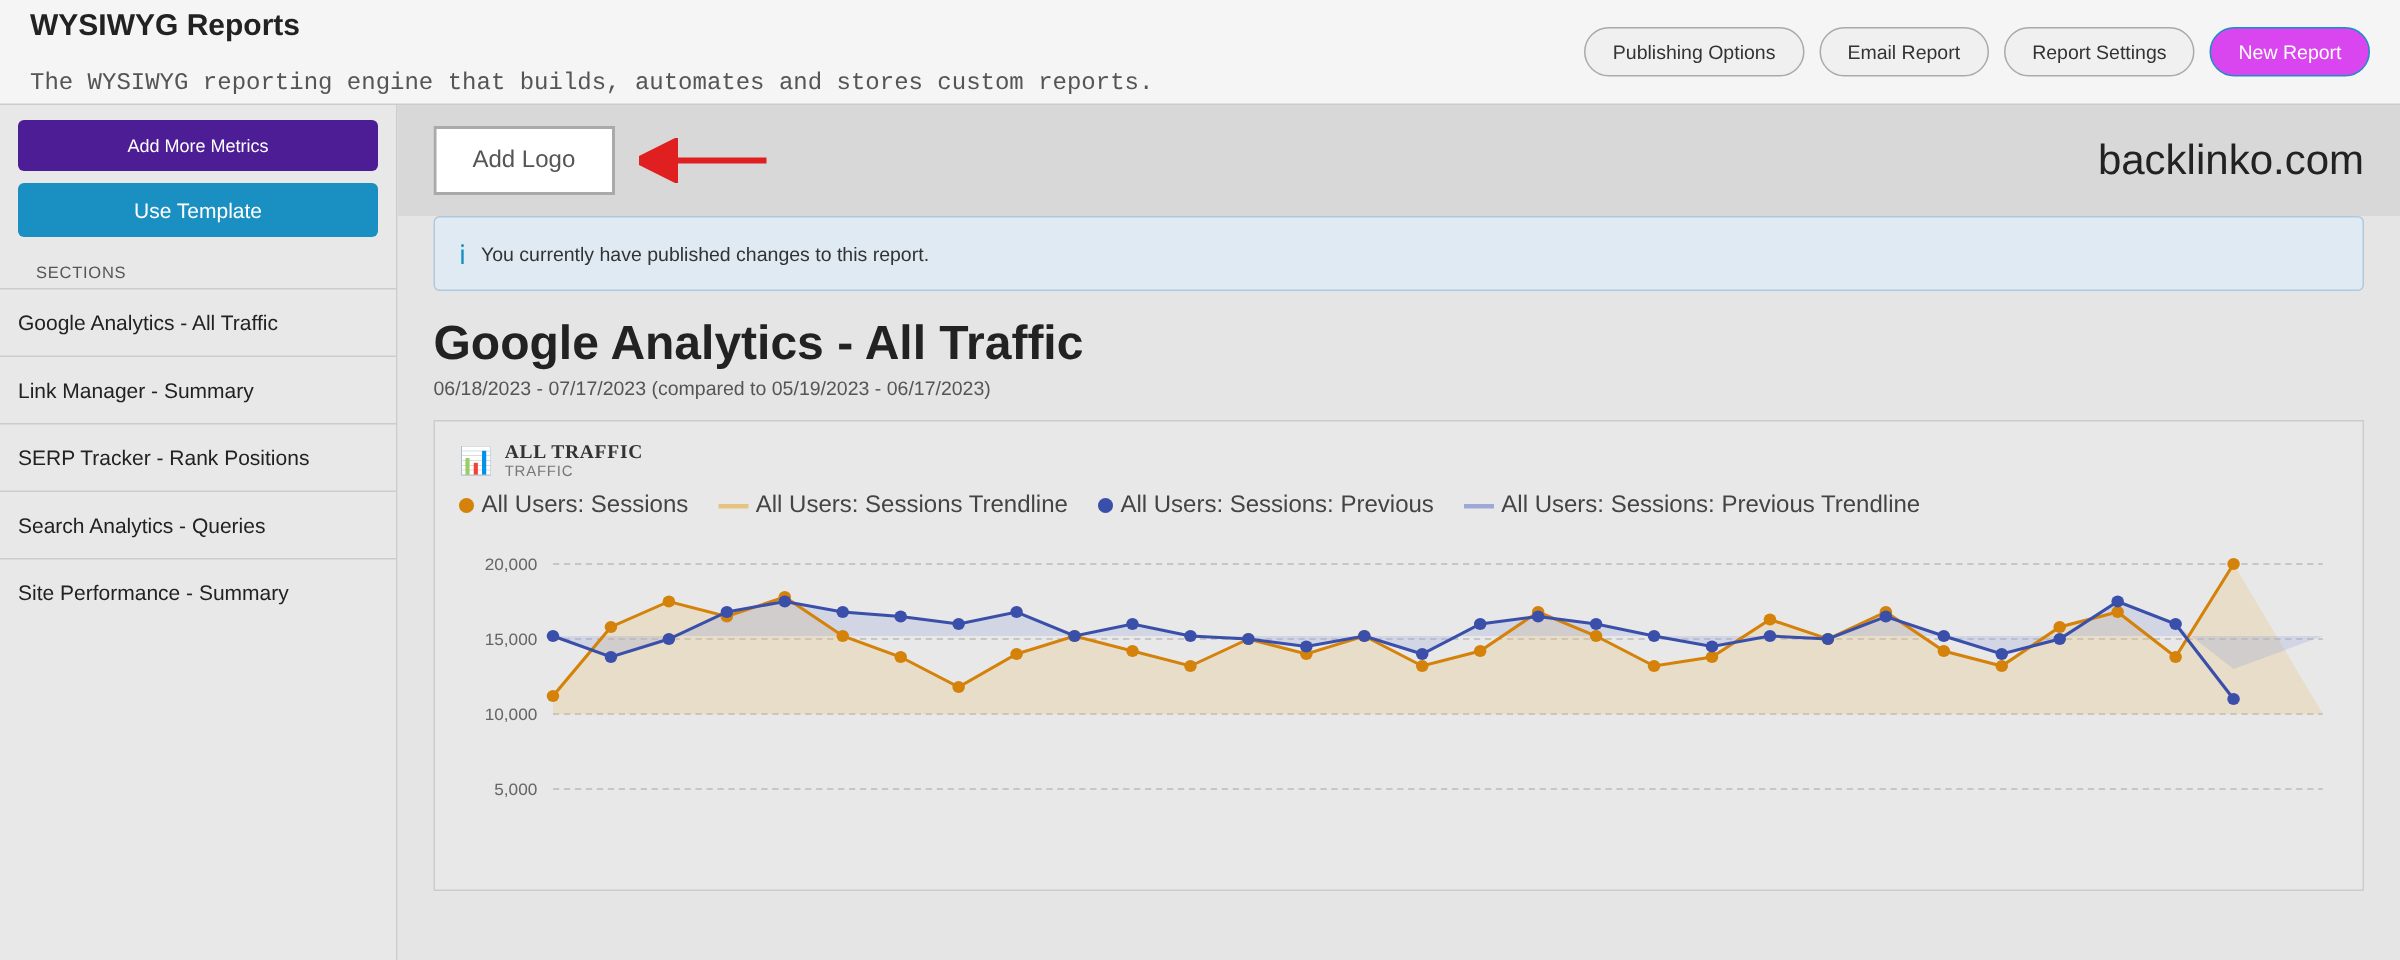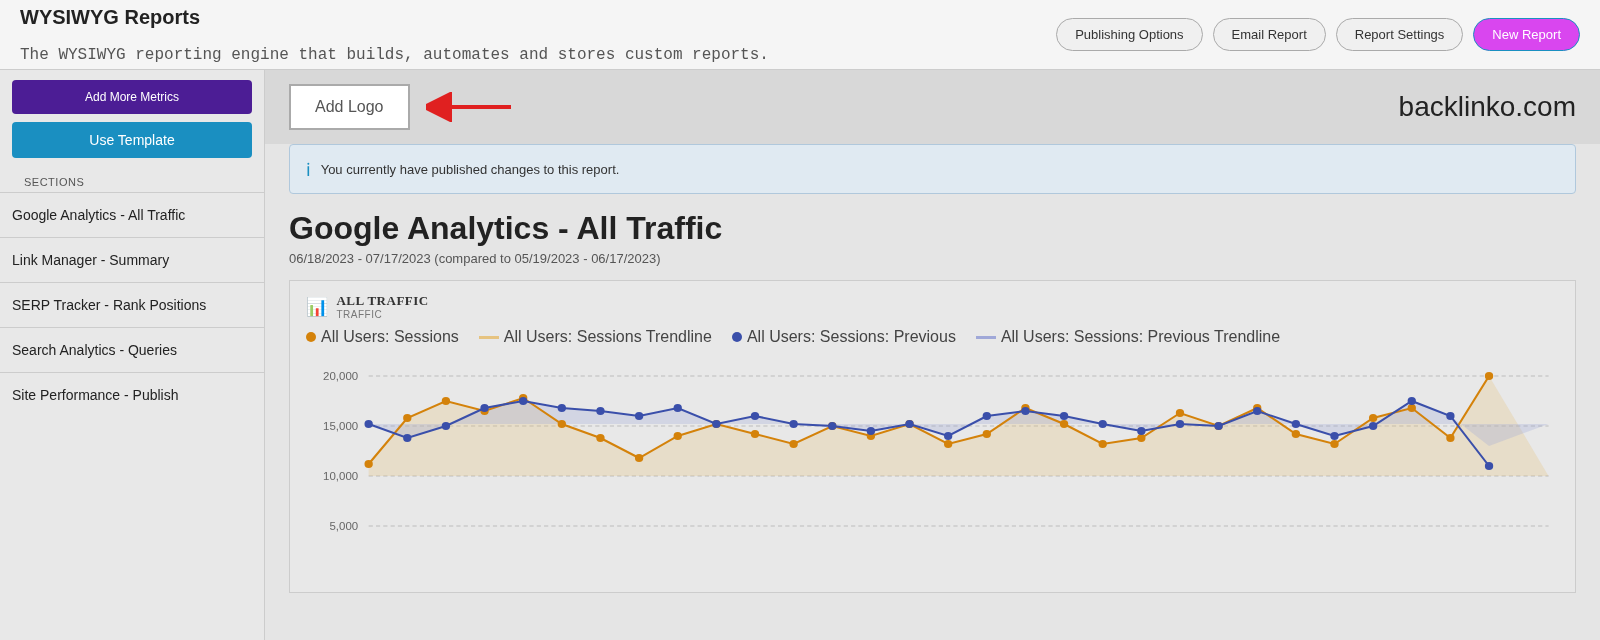--- a/index.html
+++ b/index.html
@@ -264,21 +264,21 @@
   <div class="sidebar">
     <div class="sidebar-top">
       <button class="btn-add-metrics">Add More Metrics</button>
       <button class="btn-use-template">Use Template</button>
     </div>
     <div class="sidebar-sections-label">SECTIONS</div>
     <div class="sidebar-nav-item">Google Analytics - All Traffic</div>
     <div class="sidebar-nav-item">Link Manager - Summary</div>
     <div class="sidebar-nav-item">SERP Tracker - Rank Positions</div>
     <div class="sidebar-nav-item">Search Analytics - Queries</div>
-    <div class="sidebar-nav-item">Site Performance - Publish</div>
+    <div class="sidebar-nav-item">Site Performance - Summary</div>
   </div>
 
   <div class="main-content">
 
     <div class="logo-bar">
       <div style="display:flex; align-items:center; gap:16px;">
         <div class="add-logo-box">
           <span>Add Logo</span>
         </div>
 

